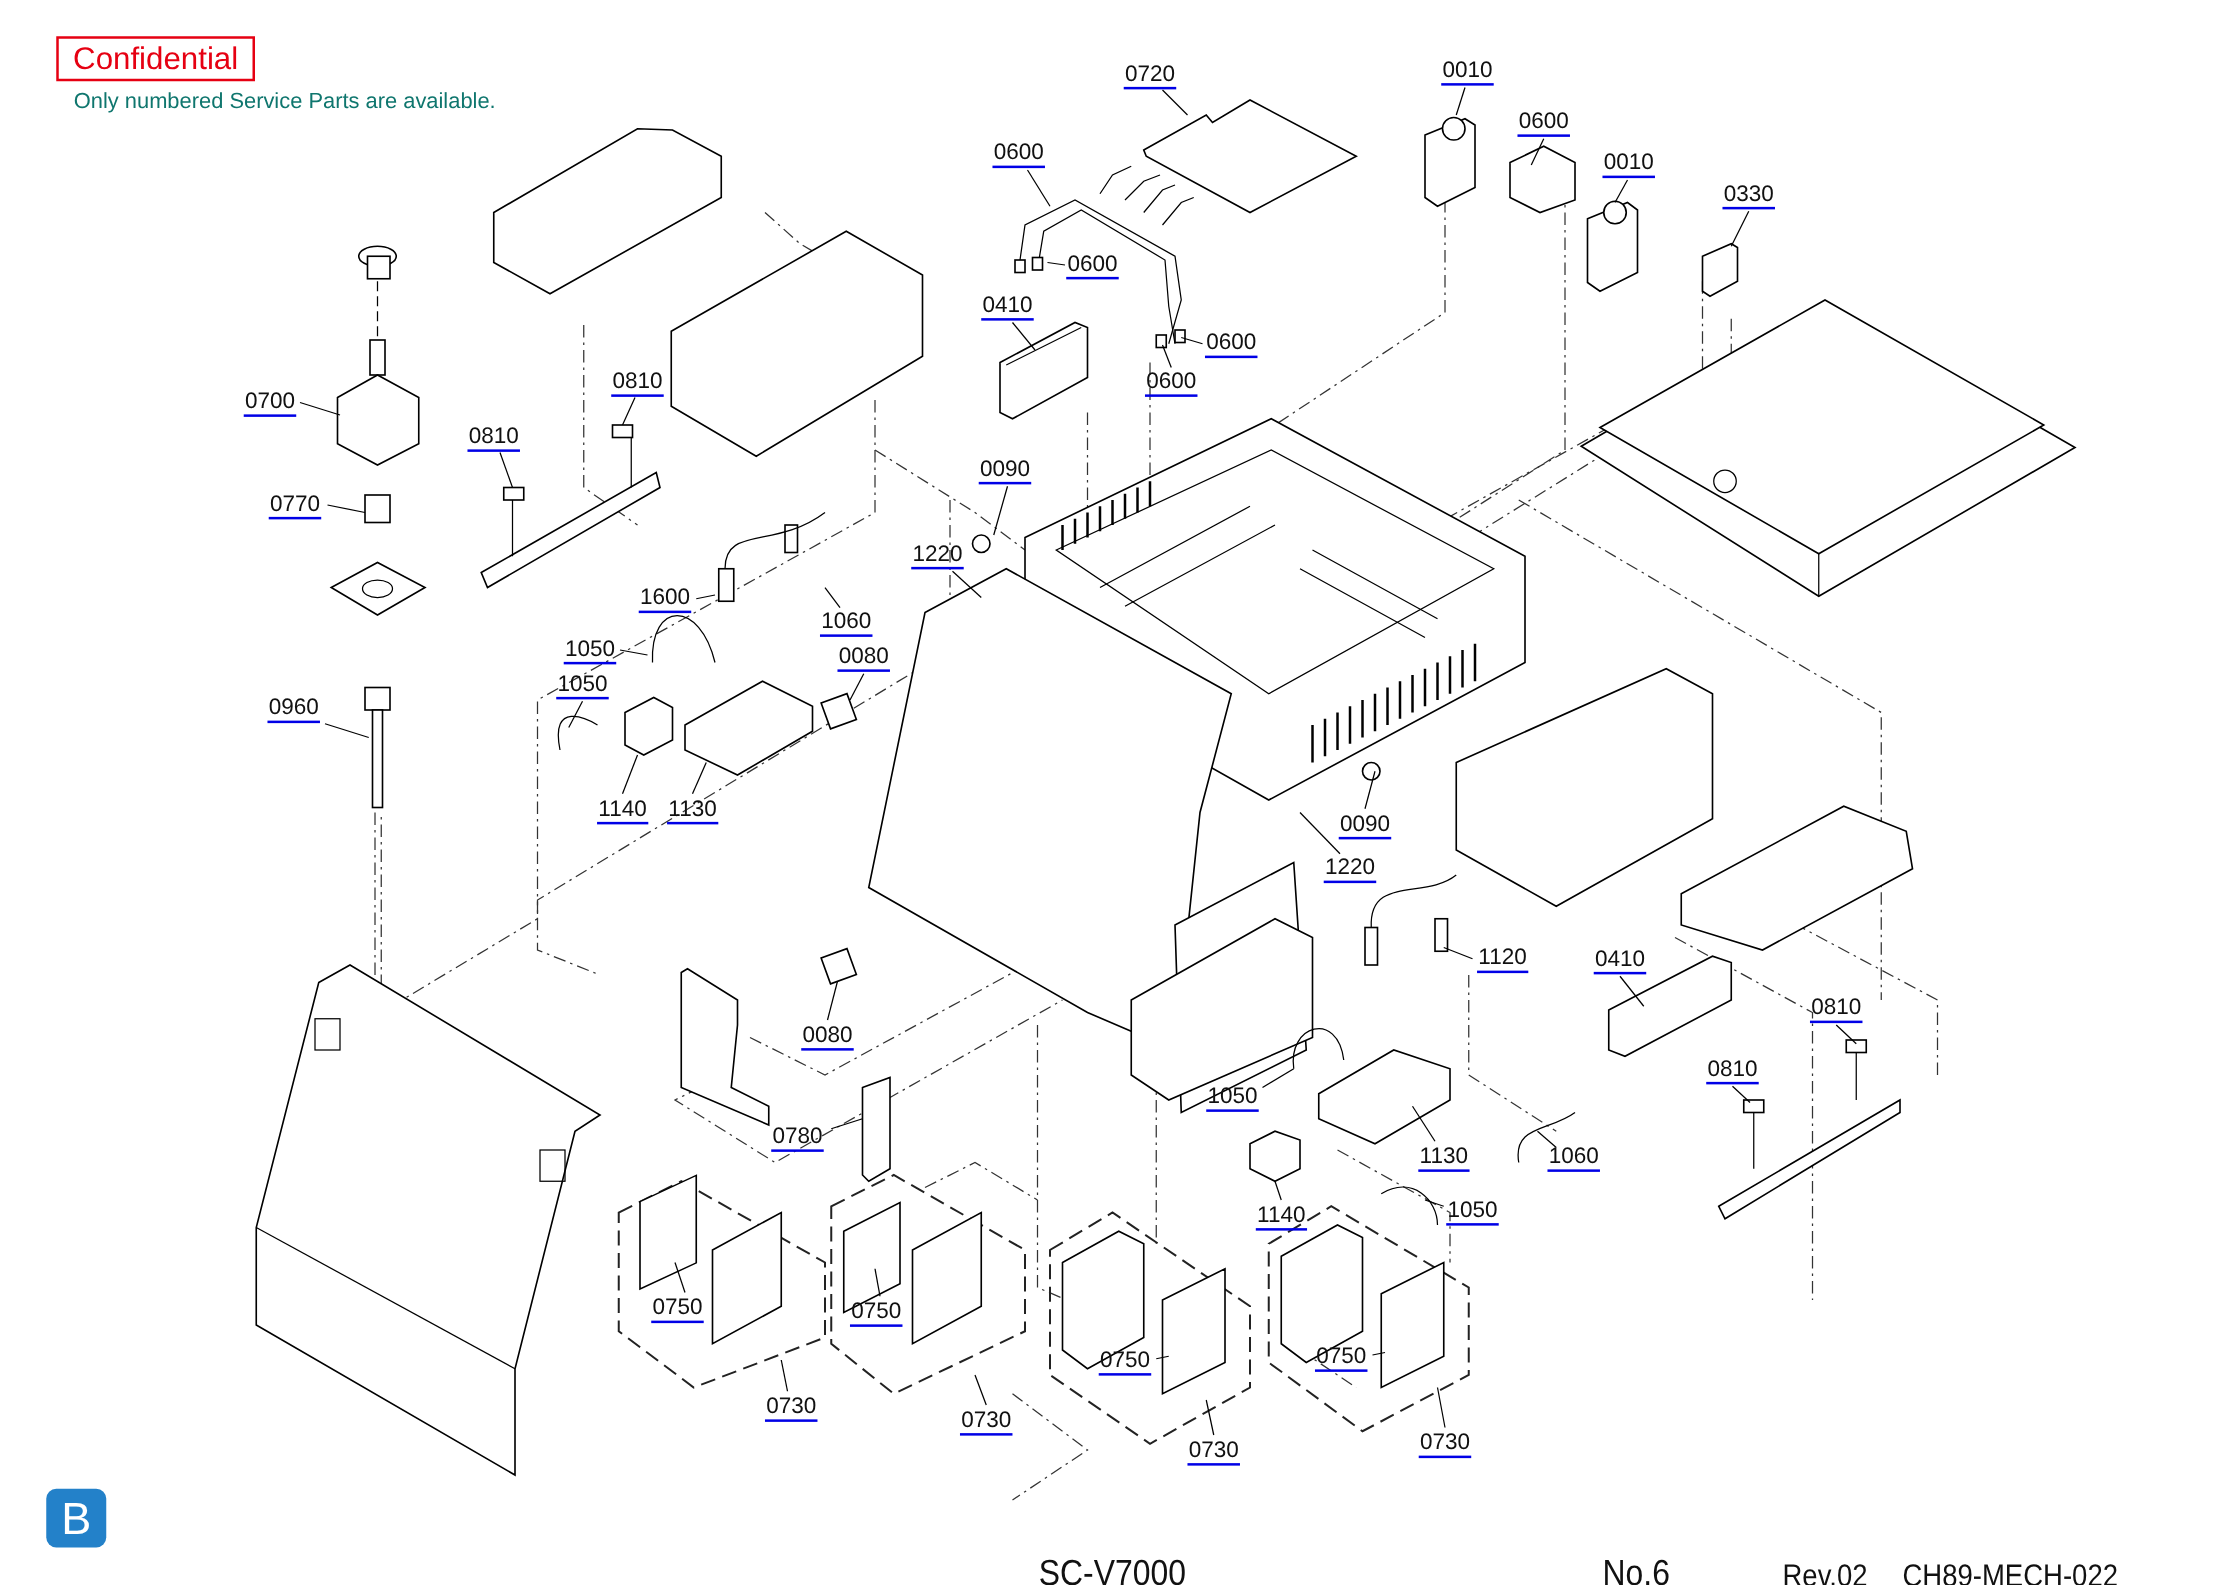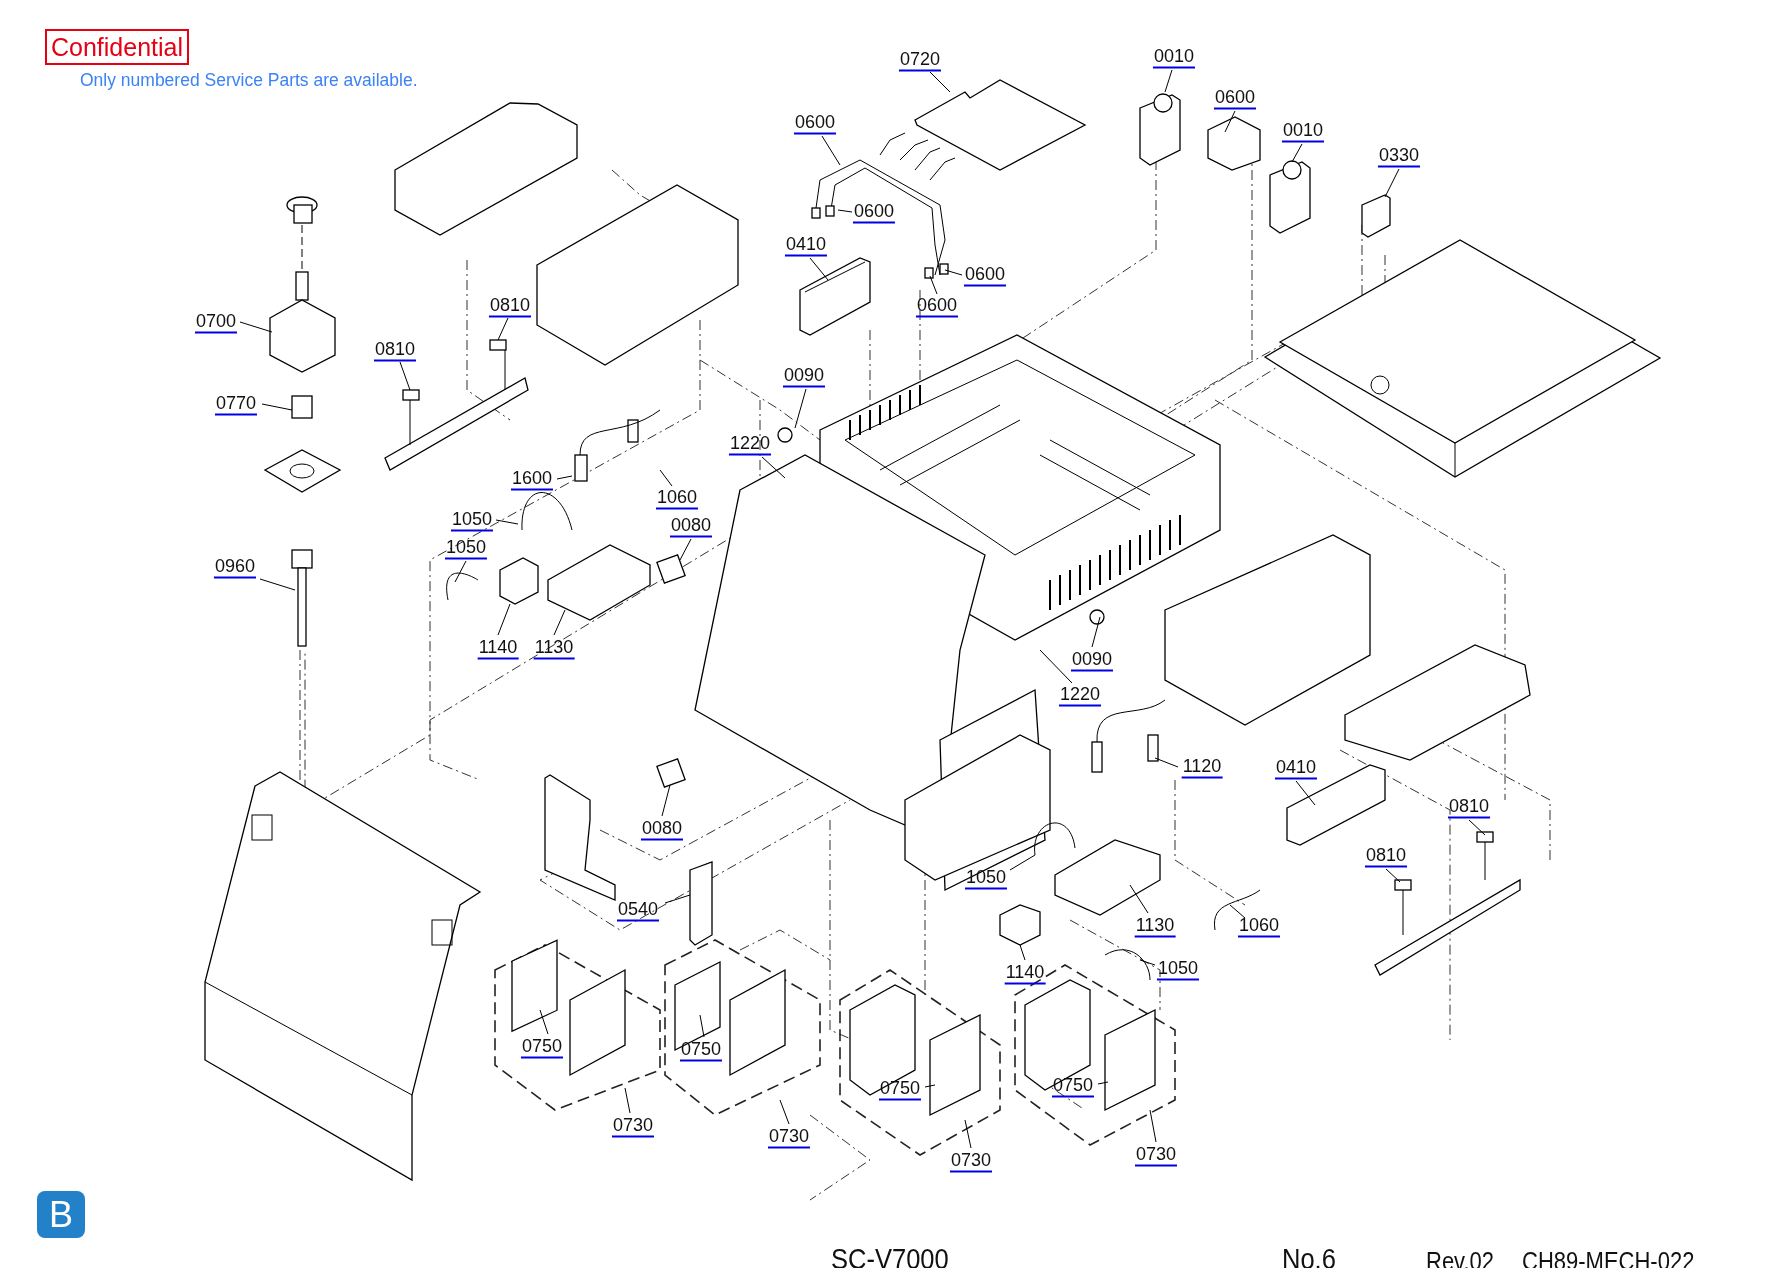--- a/index.html
+++ b/index.html
@@ -1,21 +1,21 @@
 <!DOCTYPE html>
 <html><head>
 <meta charset="utf-8">
 <style>
   html, body { margin:0; padding:0; background:#ffffff; }
   body { width:1788px; height:1268px; position:relative; overflow:hidden;
          font-family:"Liberation Sans", "DejaVu Sans", sans-serif; color:#000; }
-  .confidential { position:absolute; left:45px; top:29px; width:144px; height:36px;
+  .confidential { position:absolute; left:45px; top:29px; width:159px; height:36px;
                   border:2px solid #e60012; box-sizing:border-box; color:#e60012;
                   font-size:25px; line-height:32px; text-align:center; }
-  .notice { position:absolute; left:59px; top:70px; font-size:17.5px; color:#3b82f6;margin-left:21px; }
+  .notice { position:absolute; left:59px; top:70px; font-size:17.5px; color:#0f766e; }
   svg#drawing { position:absolute; left:0; top:0; }
   .part-label { position:absolute; font-size:18px; line-height:20px; color:#111;
                 border-bottom:2.5px solid #0000e6; padding:0 1px 1px 1px; cursor:pointer;
                 transform:translate(-50%,-50%); white-space:nowrap; }
   .section-badge { position:absolute; left:37px; top:1191px; width:48px; height:47px;
                    background:#2381c9; border-radius:8px; color:#fff; font-size:36px;
                    line-height:47px; text-align:center; }
   .footer-text { position:absolute; top:1243px; font-size:29px; color:#111;
                  transform:scaleX(0.88); transform-origin:left top; }
   .ln { stroke:#000; stroke-width:1.3; fill:#fff; }
@@ -298,21 +298,21 @@
   <span class="part-label" style="left:498px;top:648px">1140</span>
   <span class="part-label" style="left:554px;top:648px">1130</span>
   <span class="part-label" style="left:1092px;top:660px">0090</span>
   <span class="part-label" style="left:1080px;top:695px">1220</span>
   <span class="part-label" style="left:1202px;top:767px">1120</span>
   <span class="part-label" style="left:1296px;top:768px">0410</span>
   <span class="part-label" style="left:1469px;top:807px">0810</span>
   <span class="part-label" style="left:1386px;top:856px">0810</span>
   <span class="part-label" style="left:662px;top:829px">0080</span>
   <span class="part-label" style="left:986px;top:878px">1050</span>
-  <span class="part-label" style="left:638px;top:910px">0540</span>
+  <span class="part-label" style="left:638px;top:910px">0780</span>
   <span class="part-label" style="left:1155px;top:926px">1130</span>
   <span class="part-label" style="left:1259px;top:926px">1060</span>
   <span class="part-label" style="left:1025px;top:973px">1140</span>
   <span class="part-label" style="left:1178px;top:969px">1050</span>
   <span class="part-label" style="left:542px;top:1047px">0750</span>
   <span class="part-label" style="left:701px;top:1050px">0750</span>
   <span class="part-label" style="left:900px;top:1089px">0750</span>
   <span class="part-label" style="left:1073px;top:1086px">0750</span>
   <span class="part-label" style="left:633px;top:1126px">0730</span>
   <span class="part-label" style="left:789px;top:1137px">0730</span>

